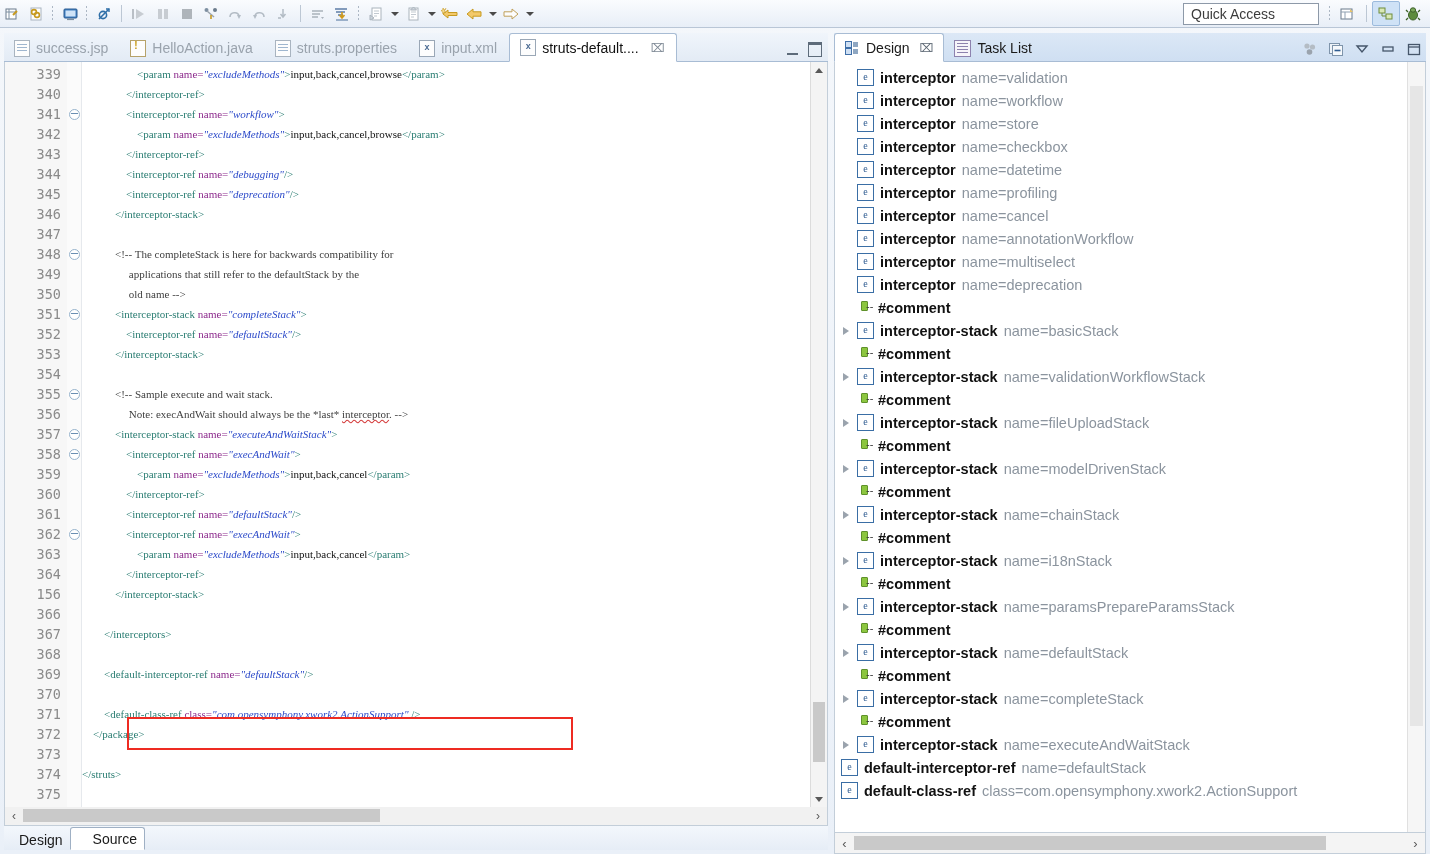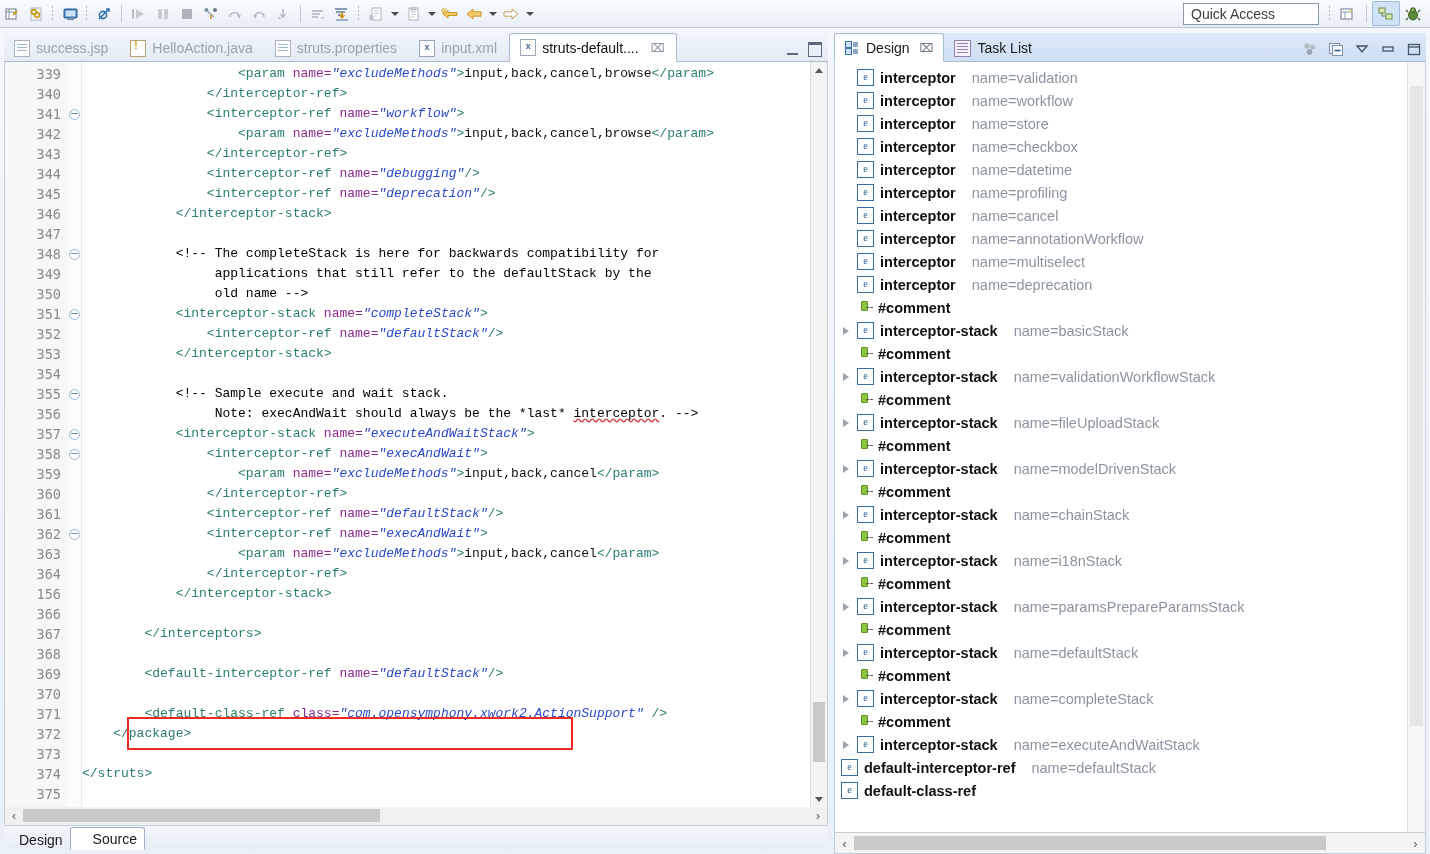--- a/index.html
+++ b/index.html
@@ -60,36 +60,36 @@
   .ebtn-min{width:11px;height:9px;border-bottom:2px solid #5d6b7a;}
   .ebtn-max{width:12px;height:11px;border:1px solid #5d6b7a;border-top-width:3px;}
 
   #code-wrap{position:relative;height:745px;background:#ffffff;
     border-left:1px solid #c3ced9;border-right:1px solid #c3ced9;overflow:hidden;}
   #gutter{position:absolute;left:0;top:0;width:62px;height:100%;
     background:#f7f7f7;border-right:1px solid #dfe3e8;}
   #foldcol{position:absolute;left:62px;top:0;width:14px;height:100%;
     background:#fbfbfb;border-right:1px solid #e6e9ed;}
   .codeline{height:20px;line-height:20px;white-space:pre;
-    font-family:Liberation Mono, monospace;font-size:13px;}
+    font-family:Liberation Serif, serif;font-size:11px;}
   #lines{position:absolute;left:0;top:2px;width:62px;}
   .lnum{height:20px;line-height:20px;text-align:right;padding-right:6px;
     color:#8a8a8a;font-family:"DejaVu Sans Mono","Liberation Mono",monospace;font-size:13.5px;}
   #folds{position:absolute;left:62px;top:2px;width:14px;}
   .fold{height:20px;display:flex;align-items:center;justify-content:center;}
   .fold span{width:9px;height:9px;border:1px solid #98b4cd;border-radius:50%;
     background:#fff;position:relative;}
   .fold span:after{content:"";position:absolute;left:1px;right:1px;top:3px;height:1px;
     background:#6b8fb2;}
   #code{position:absolute;left:77px;top:2px;right:0;}
   .t{color:#2a7d72;}       
   .a{color:#8c2a8c;}       
   .v{color:#2b49c9;font-style:italic;}  
   .txt{color:#111;}
-  .cm{color:#000000;text-align:center;}      
+  .cm{color:#404040;text-align:center;}      
   .sq{text-decoration:underline;text-decoration-color:#d43a3a;
       text-decoration-style:wavy;text-decoration-skip-ink:none;}
   #hlbox-code{position:absolute;left:122px;top:655px;width:442px;height:29px;
     border:2.5px solid #ee2b22;pointer-events:none;}
 
   
   #vscroll{position:absolute;right:0;top:0;width:16px;height:745px;background:#f4f4f4;
     border-left:1px solid #dcdcdc;}
   .vs-arrow{width:16px;height:16px;display:flex;align-items:center;justify-content:center;}
   .vs-arrow i{width:0;height:0;border-left:4px solid transparent;border-right:4px solid transparent;}
@@ -138,21 +138,21 @@
   .twist.has:after{content:"";width:0;height:0;border-top:4px solid transparent;
     border-bottom:4px solid transparent;border-left:6px solid #9aa3ad;}
   .eicon{width:15px;height:15px;flex:none;margin-right:6px;border:1px solid #3a6ea5;
     background:#ffffff;color:#2f5c91;font-size:10px;line-height:13px;text-align:center;
     font-family:"Liberation Serif",serif;}
   .cicon{width:15px;height:15px;flex:none;margin-right:6px;position:relative;}
   .cicon:before{content:"";position:absolute;left:4px;top:1px;width:5px;height:8px;
     background:#8cc63f;border:1px solid #5f912b;border-radius:1px;}
   .cicon:after{content:"--";position:absolute;left:9px;top:0px;font-size:11px;color:#3a3a3a;}
   .tname{font-weight:bold;color:#111;}
-  .tattr{color:#8b949e;margin-left:16px;font-weight:normal;}
+  .tattr{color:#8b949e;margin-left:6px;font-weight:normal;}
 
   #o-vscroll{position:absolute;right:0;top:0;width:17px;height:770px;background:#f6f6f6;
     border-left:1px solid #e0e0e0;}
   #o-vthumb{position:absolute;left:2px;top:24px;width:13px;height:640px;background:#e6e6e6;}
   #o-hscroll{position:relative;height:20px;background:#f4f4f4;
     border:1px solid #c3ced9;border-top:none;display:flex;align-items:center;}
   #o-hthumb{position:absolute;left:19px;top:3px;width:472px;height:14px;background:#c9c9c9;}
   .ohs-arrow{width:19px;height:18px;display:flex;align-items:center;justify-content:center;
     color:#585858;font-size:13px;}
 </style>
@@ -737,20 +737,21 @@
           <div class="trow" style="padding-left: 0px;">
             <span class="twist" style="width: 6px;"></span>
             <span class="eicon">e</span>
             <span class="tname">default-interceptor-ref</span>
             <span class="tattr">name=defaultStack</span>
           </div>
           <div class="trow" style="padding-left: 0px;">
             <span class="twist" style="width: 6px;"></span>
             <span class="eicon">e</span>
             <span class="tname">default-class-ref</span>
+            <span class="tattr">class=com.opensymphony.xwork2.ActionSupport</span>
           </div>
         </div>
 
       <div id="o-vscroll">
         <div id="o-vthumb"></div>
       </div>
     </div>
 
     <div id="o-hscroll">
       <div class="ohs-arrow">‹</div>

